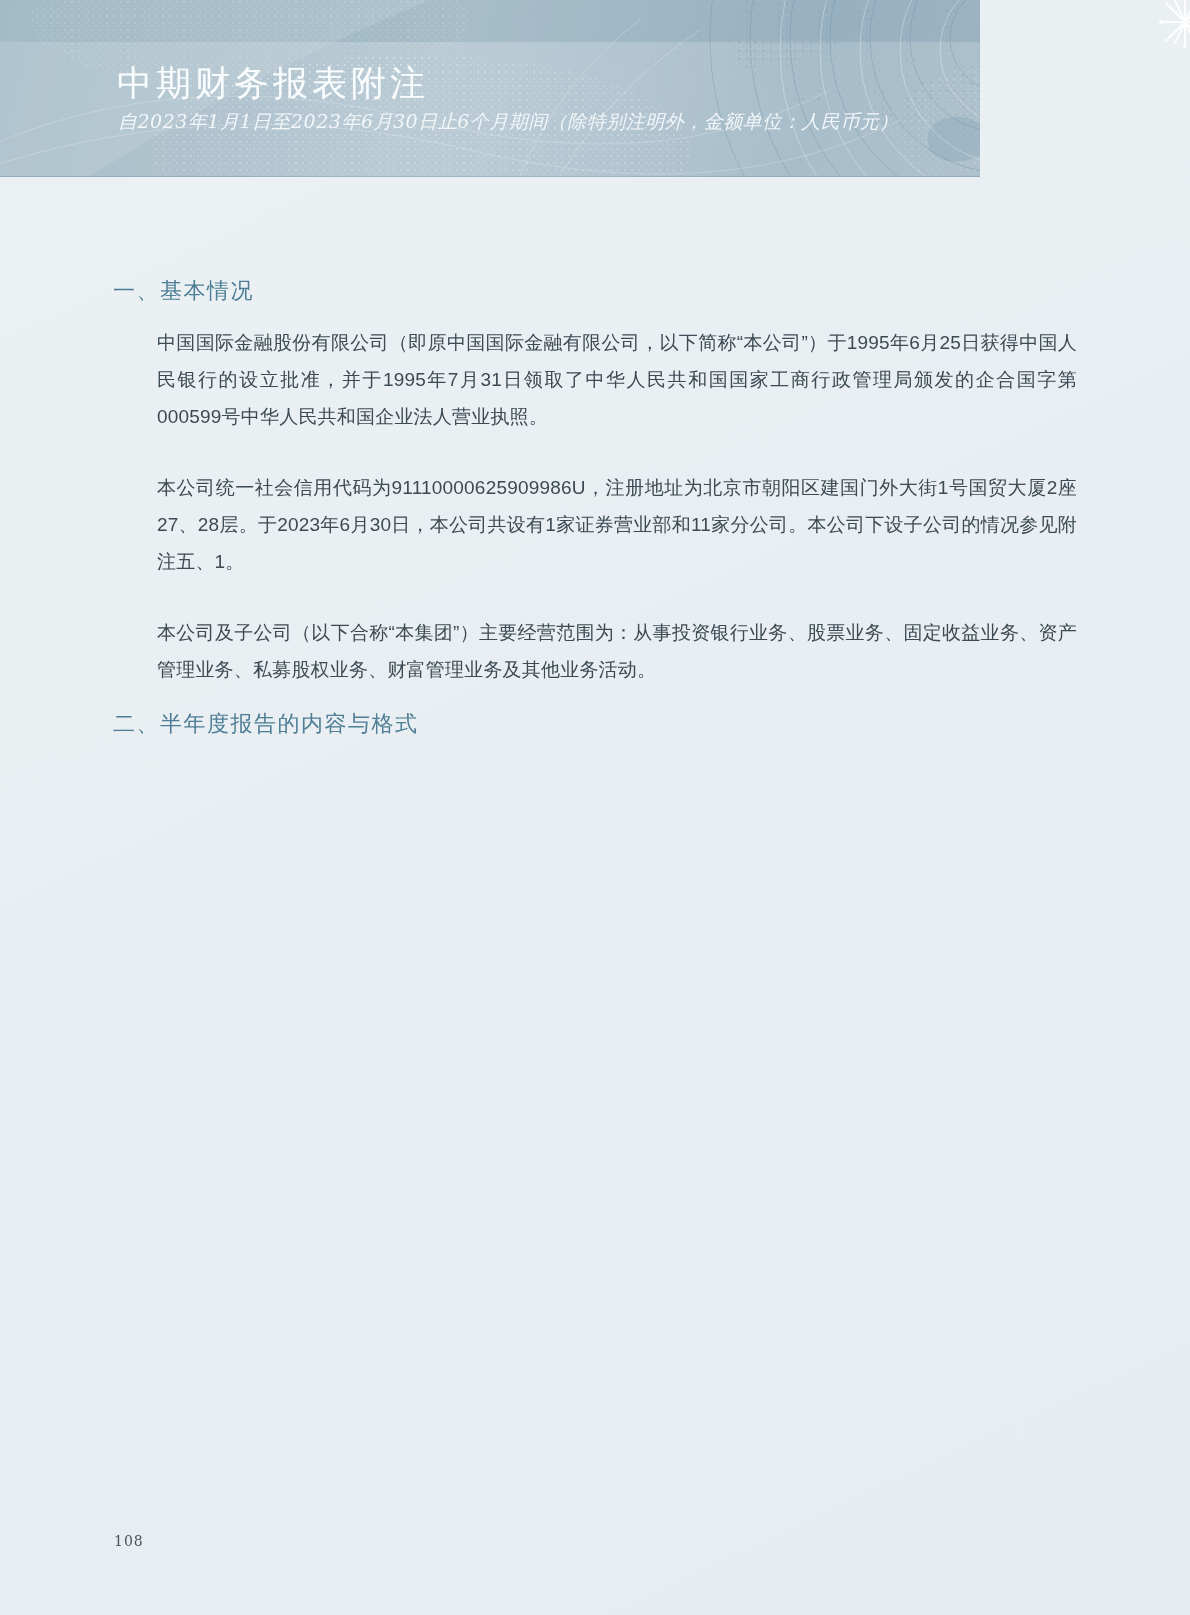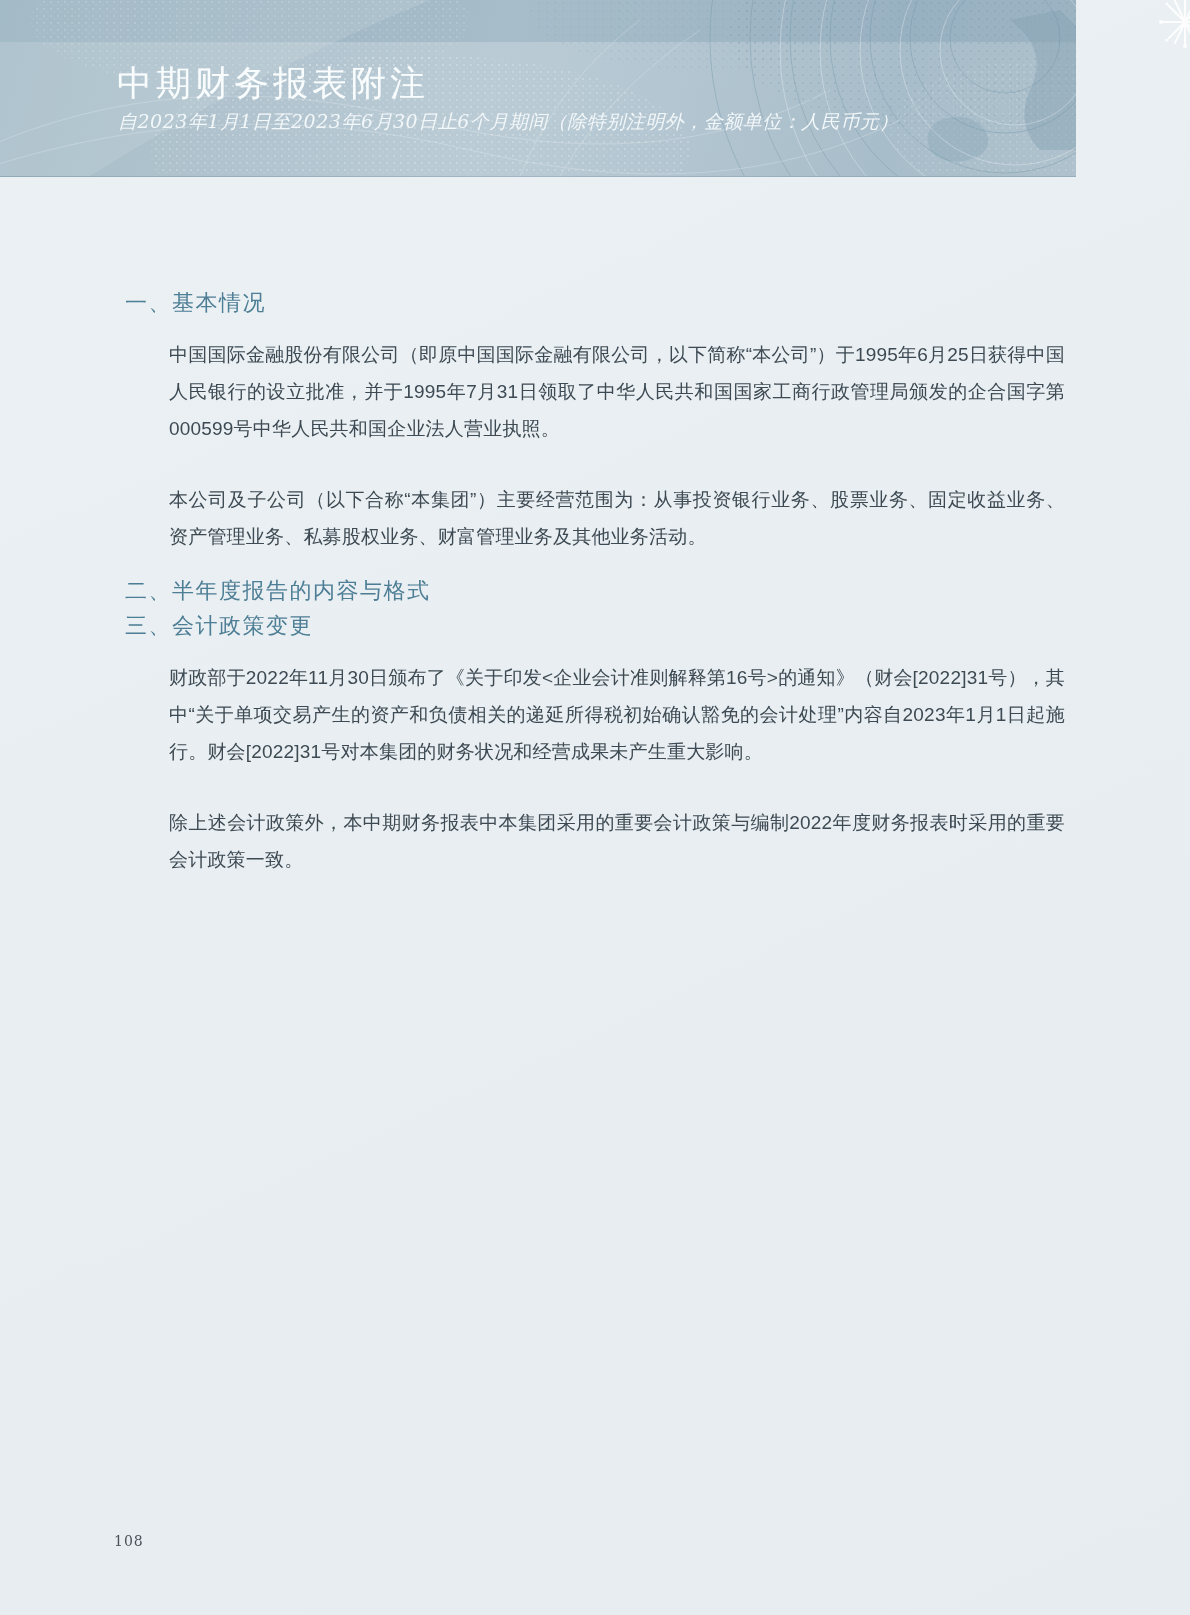--- a/index.html
+++ b/index.html
@@ -11,21 +11,21 @@
   .page {
     position: relative;
     width: 1190px; height: 1615px;
     background: linear-gradient(155deg, #ecf1f4 0%, #e8eef1 45%, #e6ecf0 100%);
     overflow: hidden;
   }
 
   
   .banner {
     position: absolute; left: 0; top: 0;
-    width: 1076px; height: 176px;
+    width: 980px; height: 176px;
     background: linear-gradient(104deg,
       #9db5c3 0%, #a7bcc8 22%, #b3c6d1 46%,
       #aabfcb 64%, #9fb6c5 82%, #a5bac7 100%);
     border-bottom: 1px solid rgba(120,145,160,.30);
     overflow: hidden;
   }
   .banner-texture { position: absolute; left: 0; top: 0; }
   .banner-title {
     position: absolute; left: 117px; top: 64px;
     font-family: "DejaVu Serif", serif;
@@ -47,21 +47,21 @@
   .corner-flake {
     position: absolute; left: 1152px; top: -8px;
     width: 60px; height: 64px;
   }
 
   
   .content {
     position: absolute; left: 113px; top: 276px;
     width: 964px;
   }
-  .content section { margin: 12px; }
+  .content section { margin: 0; }
   .sec-h {
     margin: -13px 0 18px 0;
     font-size: 22px; line-height: 30px;
     font-weight: 500; letter-spacing: 1.5px;
     color: #4d7e95;
     font-family: "Liberation Sans", sans-serif;
   }
   .content section:first-child .sec-h { margin-top: 0; }
   .content p {
     margin: 0 0 34px 0;
@@ -163,32 +163,28 @@
       <circle cx="51" cy="12" r="1.6"></circle>
         <circle cx="15" cy="48" r="1.6"></circle>
     </g>
   </svg>
 
   <main class="content">
 
     <section>
       <h2 class="sec-h">一、基本情况</h2>
       <p>中国国际金融股份有限公司（即原中国国际金融有限公司，以下简称“本公司”）于1995年6月25日获得中国人民银行的设立批准，并于1995年7月31日领取了中华人民共和国国家工商行政管理局颁发的企合国字第000599号中华人民共和国企业法人营业执照。</p>
+      <p>本公司统一社会信用代码为91110000625909986U，注册地址为北京市朝阳区建国门外大街1号国贸大厦2座27、28层。于2023年6月30日，本公司共设有1家证券营业部和11家分公司。本公司下设子公司的情况参见附注五、1。</p>
       <p>本公司及子公司（以下合称“本集团”）主要经营范围为：从事投资银行业务、股票业务、固定收益业务、资产管理业务、私募股权业务、财富管理业务及其他业务活动。</p>
     </section>
 
     <section>
       <h2 class="sec-h">二、半年度报告的内容与格式</h2>
     </section>
 
-    <section>
-      <h2 class="sec-h">三、会计政策变更</h2>
-      <p>财政部于2022年11月30日颁布了《关于印发&lt;企业会计准则解释第16号&gt;的通知》（财会[2022]31号），其中“关于单项交易产生的资产和负债相关的递延所得税初始确认豁免的会计处理”内容自2023年1月1日起施行。财会[2022]31号对本集团的财务状况和经营成果未产生重大影响。</p>
-      <p>除上述会计政策外，本中期财务报表中本集团采用的重要会计政策与编制2022年度财务报表时采用的重要会计政策一致。</p>
-    </section>
 
   </main>
 
   <footer>
     <div class="page-number">108</div>
   </footer>
 
 </div>
 
 </body></html>

